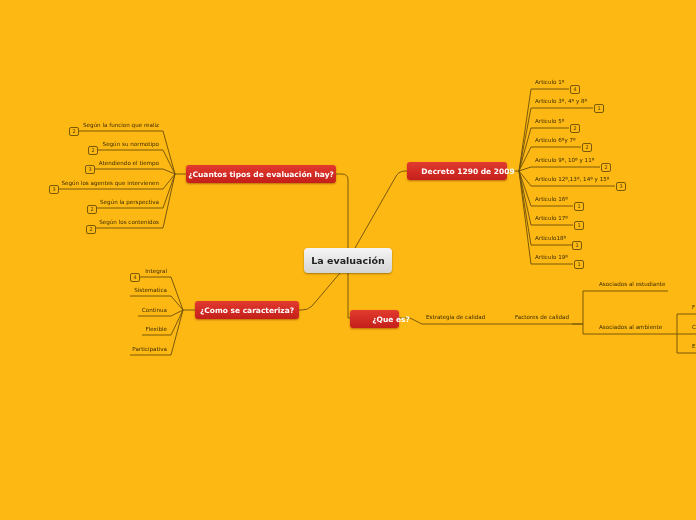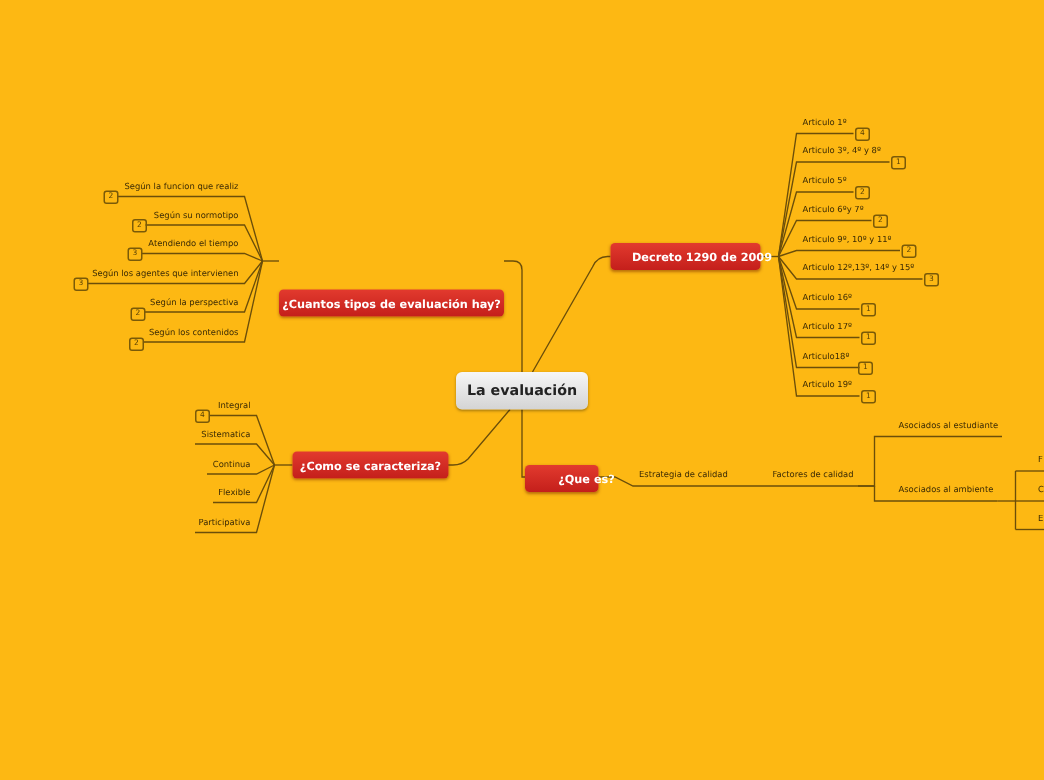--- a/index.html
+++ b/index.html
@@ -61,21 +61,21 @@
     <path d="M677 314 L696 314"></path>
     <path d="M677 334 L696 334"></path>
     <path d="M677 353 L696 353"></path>
   </g>
 </svg>
 
 <div class="node central">
   <span>La evaluación</span>
 </div>
 
-<div class="node main" style="left:186px;top:165px;width:150px;margin-top:28px;">
+<div class="node main" style="left:186px;top:165px;width:150px;">
   <span>¿Cuantos tipos de evaluación hay?</span>
 </div>
 <div class="node main" style="left:195px;top:301px;width:104px;">
   <span>¿Como se caracteriza?</span>
 </div>
 <div class="node main" style="left:407px;top:162px;width:100px;padding-left:28px;">
   <span>Decreto 1290 de 2009</span>
 </div>
 <div class="node main" style="left:350px;top:310px;width:49px;padding-left:39px;">
   <span>¿Que es?</span>

